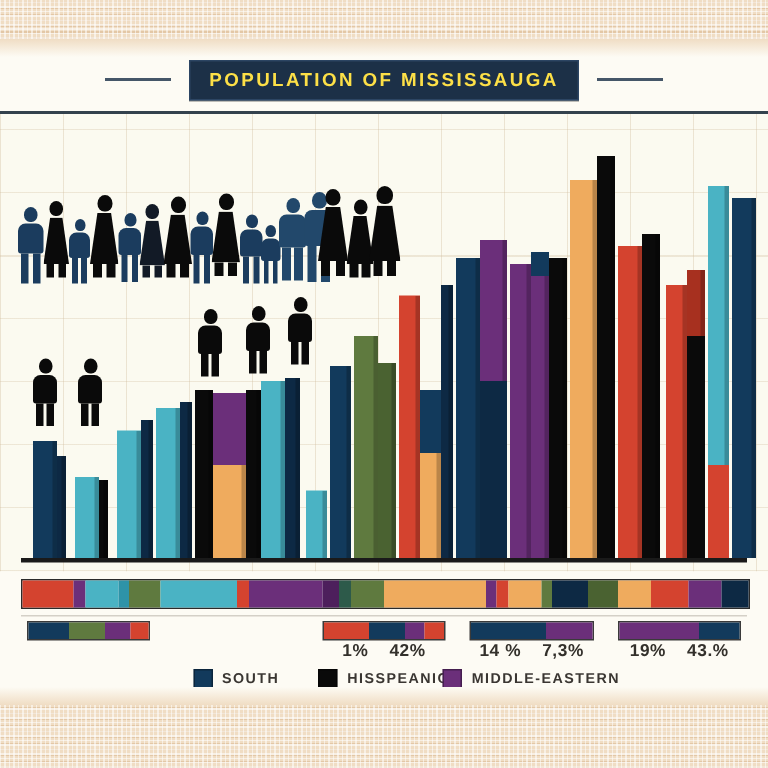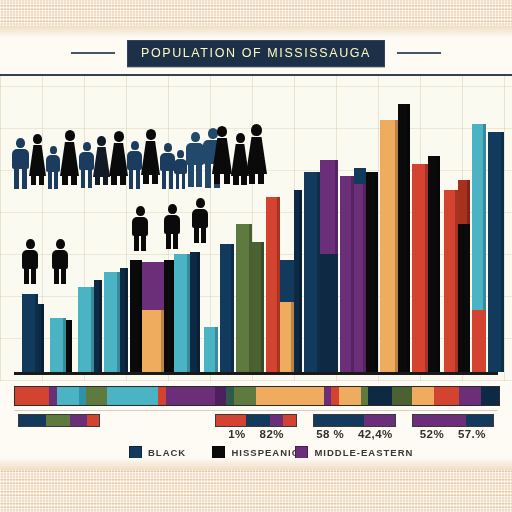--- a/index.html
+++ b/index.html
@@ -26,23 +26,23 @@
     background:linear-gradient(#f0ddc4,#fdfbf4);
   }
 
   
   #title-row{
     position:absolute;left:0;top:38px;width:512px;height:30px;
     display:flex;align-items:center;justify-content:center;gap:12px;
   }
   .rule{height:2px;background:#24384f;flex:0 0 44px;opacity:.85;}
   #title-banner{
-    background:#1c3047;color:#fef9c3;
+    background:#1c3047;color:#fde047;
     padding:5px 13px 6px 13px;
-    font-size:12.5px;font-weight:normal;letter-spacing:1.6px;
+    font-size:12.5px;font-weight:bold;letter-spacing:1.6px;
     border:1px solid #2c4563;white-space:nowrap;
     box-shadow:0 1px 0 rgba(0,0,0,.25);
   }
 
   
   #panel{
     position:absolute;left:0;top:74px;width:512px;height:305px;
     background:#fbfaf0;
     border-top:2px solid #33424d;
     overflow:hidden;
@@ -388,61 +388,61 @@
         <div class="lg-mini">
           <i style="width: 34%; background: rgb(18, 58, 92);"></i>
           <i style="width: 30%; background: rgb(95, 122, 63);"></i>
           <i style="width: 21%; background: rgb(107, 47, 122);"></i>
           <i style="width: 15%; background: rgb(212, 67, 47);"></i>
         </div>
       </div>
       <div class="lg-col">
         <div class="lg-name">
           <span class="lg-sw" style="background: rgb(18, 58, 92);"></span>
-          <span>BLACK</span>
+          <span>SOUTH</span>
         </div>
       </div>
       <div class="lg-col">
         <div class="lg-mini">
           <i style="width: 38%; background: rgb(212, 67, 47);"></i>
           <i style="width: 30%; background: rgb(18, 58, 92);"></i>
           <i style="width: 16%; background: rgb(107, 47, 122);"></i>
           <i style="width: 16%; background: rgb(212, 67, 47);"></i>
         </div>
         <div class="lg-pcts">
           <span>1%</span>
-          <span>82%</span>
+          <span>42%</span>
         </div>
         <div class="lg-name">
           <span class="lg-sw" style="background: rgb(10, 10, 10);"></span>
           <span>HISSPEANIC</span>
         </div>
       </div>
       <div class="lg-col">
         <div class="lg-mini">
           <i style="width: 62%; background: rgb(18, 58, 92);"></i>
           <i style="width: 38%; background: rgb(107, 47, 122);"></i>
         </div>
         <div class="lg-pcts">
-          <span>58 %</span>
-          <span>42,4%</span>
+          <span>14 %</span>
+          <span>7,3%</span>
         </div>
         <div class="lg-name">
           <span class="lg-sw" style="background: rgb(107, 47, 122);"></span>
           <span>MIDDLE-EASTERN</span>
         </div>
       </div>
       <div class="lg-col">
         <div class="lg-mini">
           <i style="width: 66%; background: rgb(107, 47, 122);"></i>
           <i style="width: 34%; background: rgb(18, 58, 92);"></i>
         </div>
         <div class="lg-pcts">
-          <span>52%</span>
-          <span>57.%</span>
+          <span>19%</span>
+          <span>43.%</span>
         </div>
       </div>
     </div>
 
   <div class="tex-fade" style="bottom:42px;transform:scaleY(-1)"></div>
   <div id="tex-bottom" class="texture"></div>
 
 </div>
 
 </body></html>

